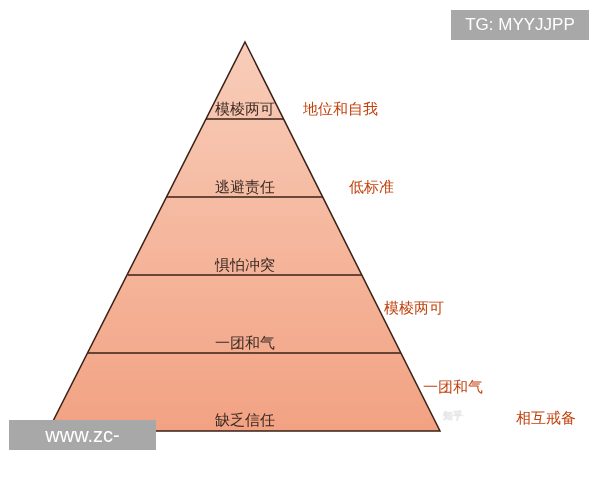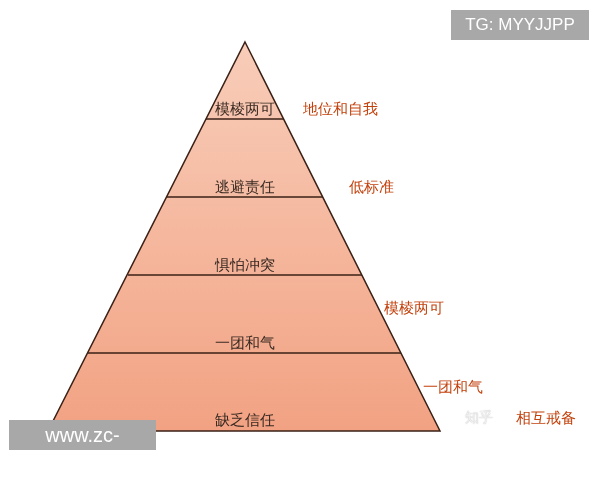--- a/index.html
+++ b/index.html
@@ -19,21 +19,21 @@
       position: absolute; left: 451px; top: 10px; width: 138px; height: 30px;
       background: #a8a8a8; color: #ffffff; font-size: 17px; line-height: 30px;
       text-align: center; font-family: "Liberation Sans", sans-serif;
     }
     .watermark-site {
       position: absolute; left: 9px; top: 420px; width: 147px; height: 30px;
       background: #a8a8a8; color: #ffffff; font-size: 20px; line-height: 30px;
       text-align: center; font-family: "Liberation Sans", sans-serif;
     }
     .zhihu-mark {
-      position: absolute; left: 465px; top: 409px; font-size: 14px; color: rgba(255,255,255,0.85);
+      position: absolute; left: 443px; top: 409px; font-size: 10px; color: rgba(255,255,255,0.85);
       text-shadow: 0 0 1px #999;
     }
   </style>
 </head>
 <body>
 
 <svg id="pyramid" width="600" height="480">
   <defs>
     <linearGradient id="pg" x1="0" y1="0" x2="0" y2="1">
       <stop offset="0" stop-color="#f8cdb9"></stop>

